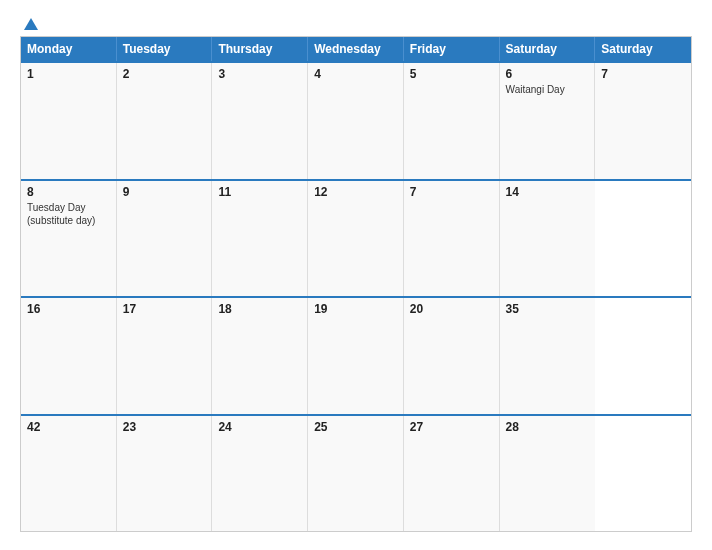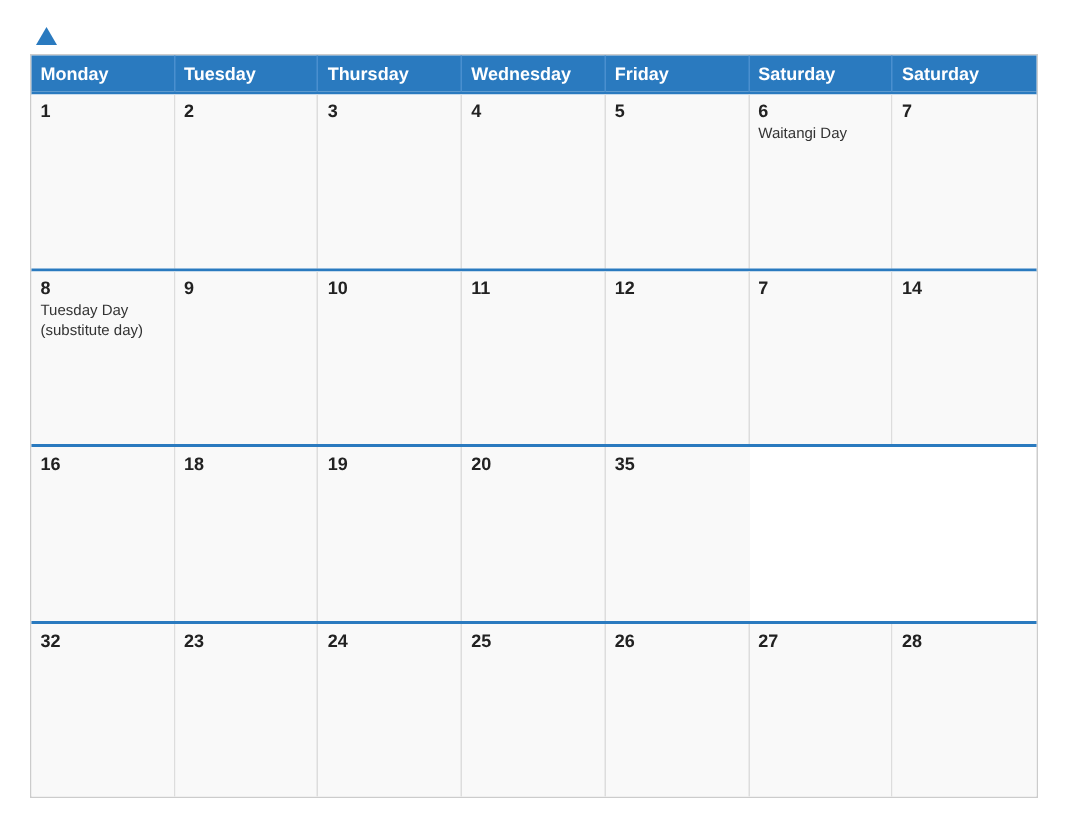--- a/index.html
+++ b/index.html
@@ -178,67 +178,64 @@
         <div class="cal-row">
           <div class="cal-cell">
             <div class="day-num">8</div>
             <div class="holiday">Tuesday Day
 (substitute day)</div>
           </div>
           <div class="cal-cell">
             <div class="day-num">9</div>
           </div>
           <div class="cal-cell">
-            <div class="day-num">10</div>
-          </div>
-          <div class="cal-cell">
             <div class="day-num">11</div>
           </div>
           <div class="cal-cell">
             <div class="day-num">12</div>
           </div>
           <div class="cal-cell">
             <div class="day-num">7</div>
           </div>
           <div class="cal-cell">
             <div class="day-num">14</div>
           </div>
         </div>
         <div class="cal-row">
           <div class="cal-cell">
             <div class="day-num">16</div>
           </div>
           <div class="cal-cell">
+            <div class="day-num">17</div>
+          </div>
+          <div class="cal-cell">
             <div class="day-num">18</div>
           </div>
           <div class="cal-cell">
             <div class="day-num">19</div>
           </div>
           <div class="cal-cell">
             <div class="day-num">20</div>
           </div>
           <div class="cal-cell">
             <div class="day-num">35</div>
           </div>
         </div>
         <div class="cal-row">
           <div class="cal-cell">
-            <div class="day-num">32</div>
+            <div class="day-num">42</div>
           </div>
           <div class="cal-cell">
             <div class="day-num">23</div>
           </div>
           <div class="cal-cell">
             <div class="day-num">24</div>
           </div>
           <div class="cal-cell">
             <div class="day-num">25</div>
-          </div>
-          <div class="cal-cell">
-            <div class="day-num">26</div>
           </div>
           <div class="cal-cell">
             <div class="day-num">27</div>
           </div>
           <div class="cal-cell">
             <div class="day-num">28</div>
           </div>
         </div>
       </div>
   </div>

